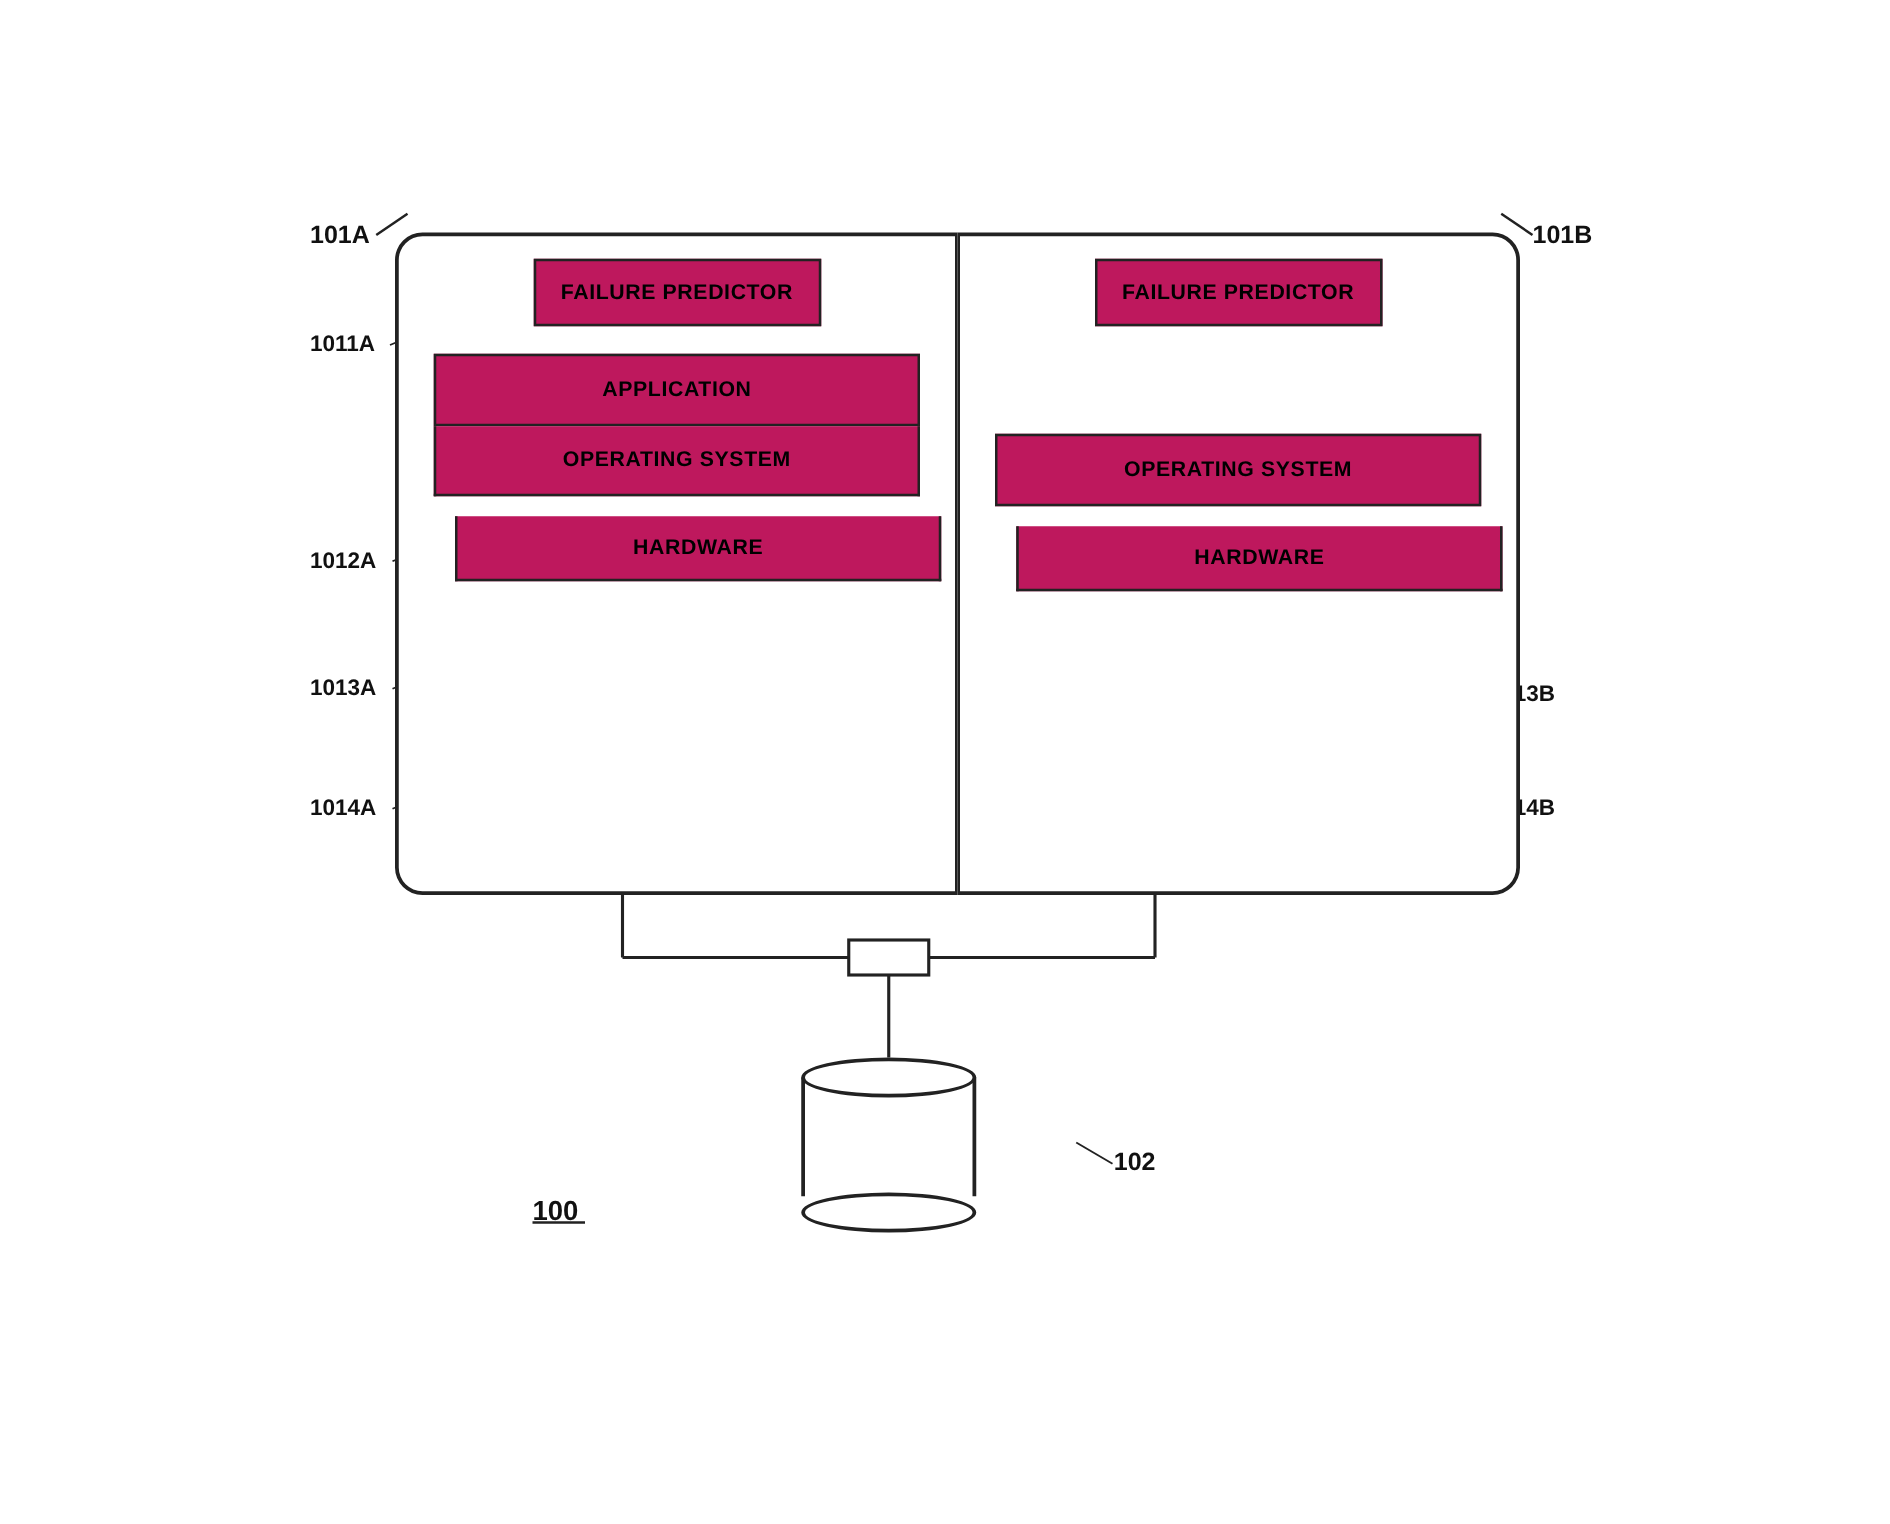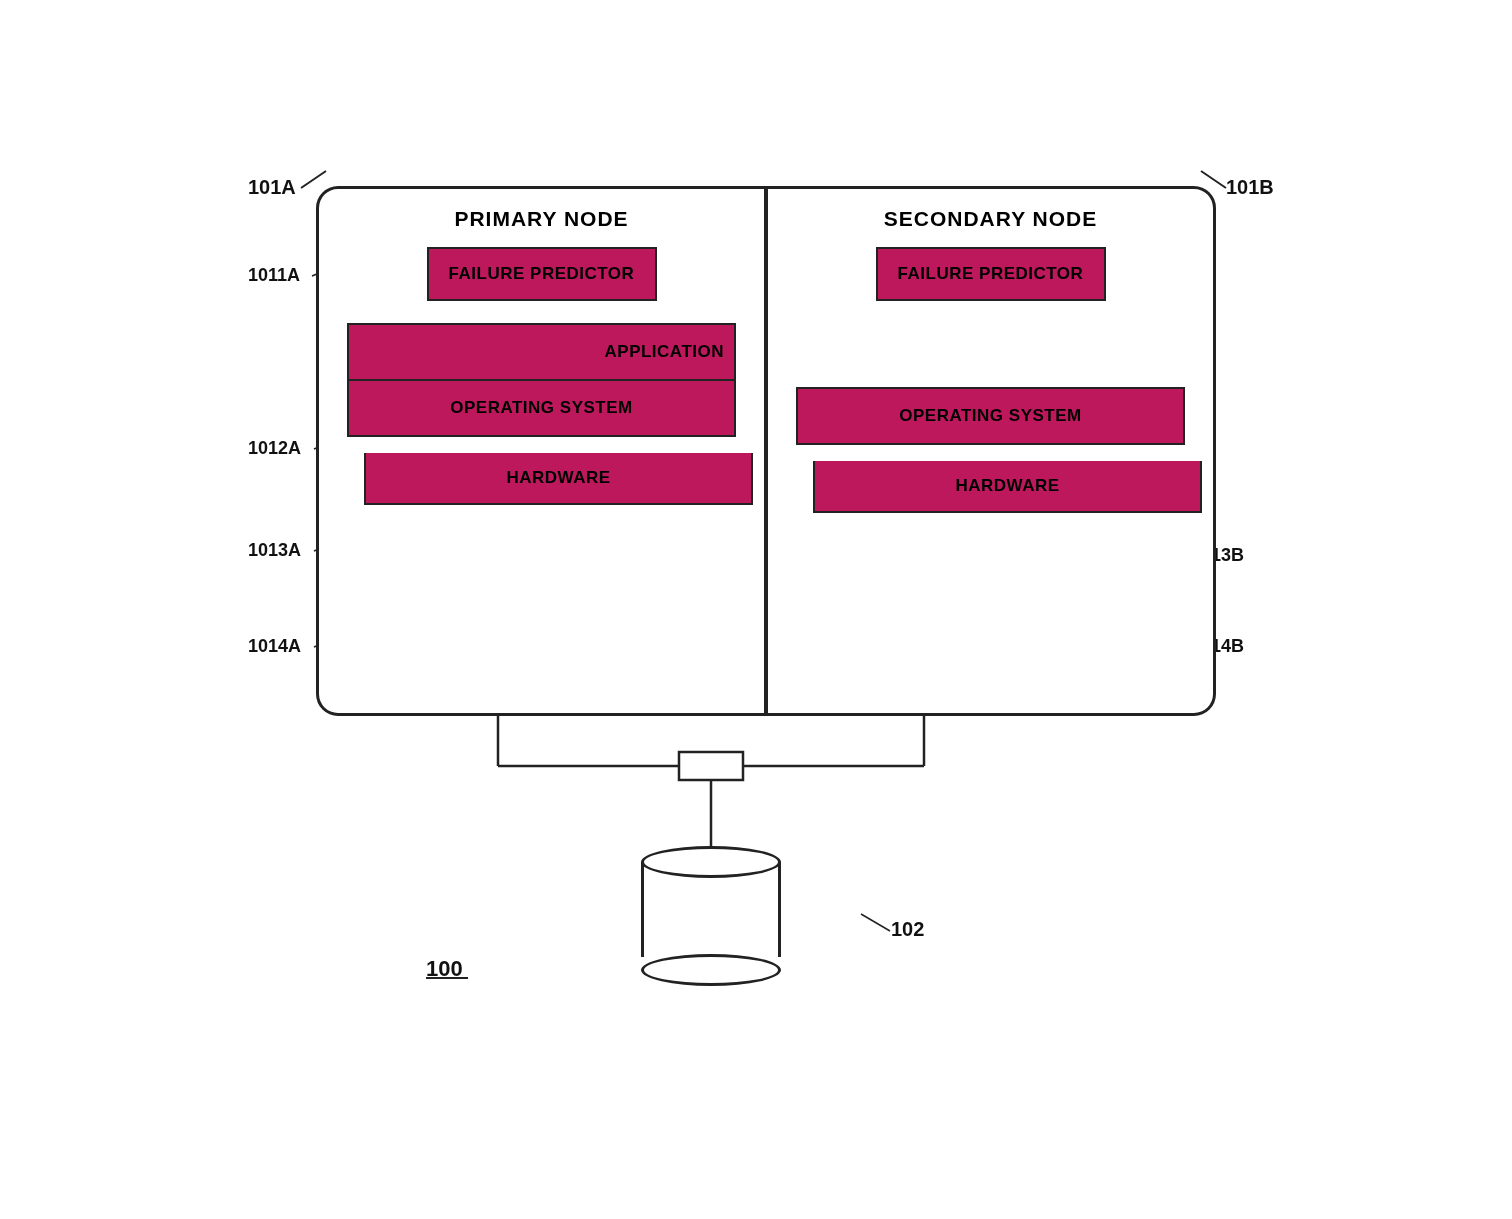--- a/index.html
+++ b/index.html
@@ -171,43 +171,41 @@
 
     <line x1="220" y1="862" x2="262" y2="862" stroke="#222" stroke-width="2"></line>
 
     <text x="685" y="820" font-size="20" font-weight="bold" font-family="Arial" fill="#111">102</text>
     <line x1="684" y1="815" x2="655" y2="798" stroke="#222" stroke-width="1.5"></line>
   </svg>
 
   <div class="nodes-row" style="position: absolute; top: 30px; left: 110px; display: flex;">
 
     <div class="node-box primary" style="width: 450px; min-height: 530px; border: 3px solid #222; border-right: 2px solid #222; border-radius: 22px 0 0 22px; padding: 18px 28px 28px 28px; position: relative;">
-      <div class="node-title" style="text-align:center; font-size:21px; font-weight:bold; letter-spacing:1px; margin-bottom:16px;">PRIMARY NODE</div>
 
       <div style="display:flex; justify-content:center; margin-bottom:22px;">
         <div class="component-box" style="width:230px; border:2.5px solid #222; text-align:center; padding:14px 8px; font-size:17px; font-weight:bold; line-height:1.3;">
           <span>FAILURE PREDICTOR</span>
         </div>
       </div>
 
-      <div class="component-box application" style="border:2.5px solid #222; text-align:right; padding:16px 10px; font-size:17px; font-weight:bold;">
+      <div class="component-box application" style="border:2.5px solid #222; text-align:center; padding:16px 10px; font-size:17px; font-weight:bold;">
         <span>APPLICATION</span>
       </div>
 
       <div class="component-box os" style="border:2.5px solid #222; border-top:none; text-align:center; padding:16px 10px; font-size:17px; font-weight:bold; line-height:1.3;">
         <span>OPERATING SYSTEM</span>
       </div>
 
       <div class="component-box hardware" style="border:2.5px solid #222; border-top:none; text-align:center; padding:14px 10px; font-size:17px; font-weight:bold;">
         <span>HARDWARE</span>
       </div>
     </div>
 
     <div class="node-box secondary" style="width: 450px; min-height: 530px; border: 3px solid #222; border-left: 2px solid #222; border-radius: 0 22px 22px 0; padding: 18px 28px 28px 28px; position: relative;">
-      <div class="node-title" style="text-align:center; font-size:21px; font-weight:bold; letter-spacing:1px; margin-bottom:16px;">SECONDARY NODE</div>
 
       <div style="display:flex; justify-content:center; margin-bottom:22px;">
         <div class="component-box" style="width:230px; border:2.5px solid #222; text-align:center; padding:14px 8px; font-size:17px; font-weight:bold; line-height:1.3;">
           <span>FAILURE PREDICTOR</span>
         </div>
       </div>
 
       <div style="height: 64px;"></div>
 
       <div class="component-box os" style="border:2.5px solid #222; text-align:center; padding:16px 10px; font-size:17px; font-weight:bold; line-height:1.3;">

